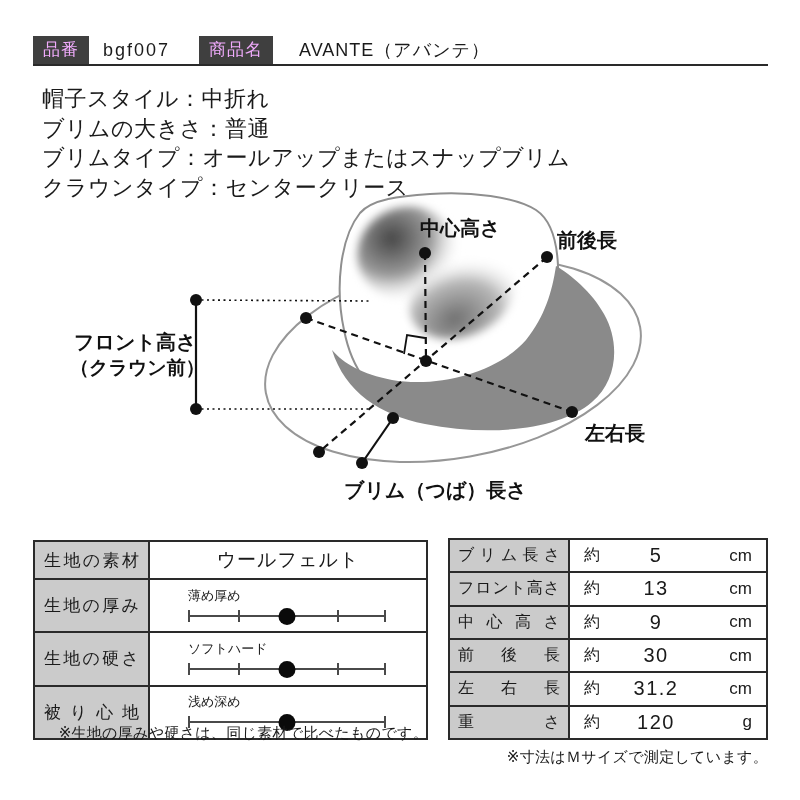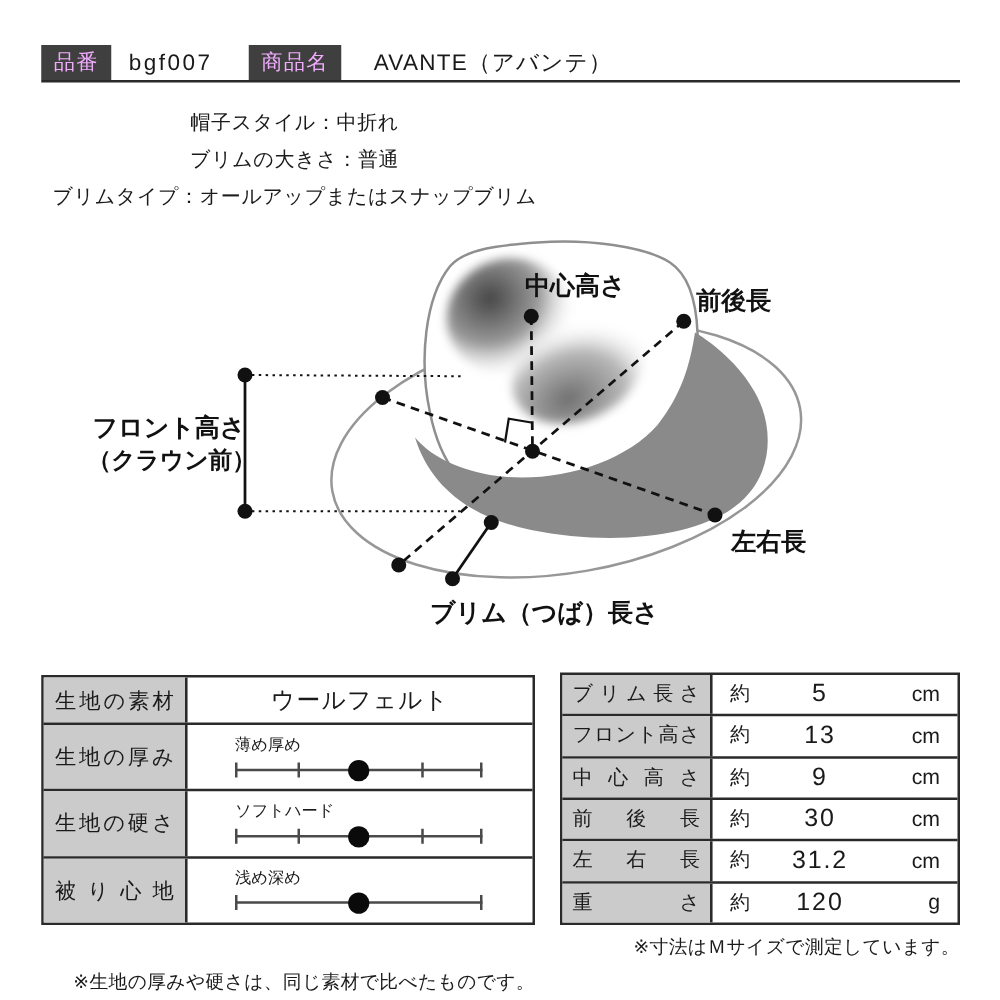--- a/index.html
+++ b/index.html
@@ -12,21 +12,21 @@
   
   .header-row{position:absolute;left:33px;top:36px;display:flex;align-items:center;}
   .badge{display:inline-block;background:#3f3f3f;color:#f0abfc;font-size:17px;height:28px;line-height:28px;padding:0 10px;letter-spacing:1px;}
   .item-no{display:inline-block;margin-left:14px;width:92px;font-size:18px;letter-spacing:2px;text-align:left;}
   .badge2{margin-left:4px;}
   .prod-name{margin-left:26px;font-size:18px;letter-spacing:1px;}
   .rule{position:absolute;left:33px;top:64px;width:735px;height:2px;background:#2a2a2a;}
 
   
   .specs{position:absolute;left:42px;top:84px;list-style:none;margin:0;padding:0;}
-  .specs li{font-size:16px;line-height:29.5px;letter-spacing:0.5px;text-align:center;}
+  .specs li{font-size:22px;line-height:29.5px;letter-spacing:0.5px;}
 
   
   svg.diagram{position:absolute;left:0;top:0;width:800px;height:535px;}
   svg.diagram text{font-family:"Liberation Sans","DejaVu Sans",sans-serif;font-weight:600;fill:#111;}
 
   
   .ltable{position:absolute;left:33px;top:540px;width:395px;height:200px;border:2px solid #2a2a2a;box-sizing:border-box;display:flex;flex-direction:column;background:#fff;}
   .lrow{display:flex;border-top:2px solid #2a2a2a;min-height:0;}
   .lrow:first-child{border-top:none;flex:0 0 36px;}
   .lrow.scale-row{flex:1;}
@@ -49,40 +49,41 @@
   .approx{font-size:16px;}
   .sval{flex:1;text-align:center;font-size:20px;letter-spacing:1.5px;}
   .sunit{width:40px;font-size:17px;text-align:right;}
 
   
   [data-justify]{justify-content:space-between;}
   [data-justify] span{display:inline-block;}
 
   
   .fnote{position:absolute;font-size:15px;letter-spacing:0.3px;}
-  .fnote-left{left:33px;top:776px;width:395px;text-align:right;}
+  .fnote-left{left:33px;top:724px;width:395px;text-align:right;}
   .fnote-right{left:448px;top:748px;width:320px;text-align:right;}
 </style>
 </head>
 <body>
 
 <div>
 
   <div class="header-row">
     <span class="badge">品番</span>
     <span class="item-no">bgf007</span>
     <span class="badge badge2">商品名</span>
     <span class="prod-name">AVANTE（アバンテ）</span>
   </div>
   <div class="rule"></div>
 
   <ul class="specs">
     <li>帽子スタイル：中折れ</li>
     <li>ブリムの大きさ：普通</li>
     <li>ブリムタイプ：オールアップまたはスナップブリム</li>
+    <li>クラウンタイプ：センタークリース</li>
   </ul>
 
   <svg class="diagram" viewBox="0 0 800 535" aria-hidden="true">
     <defs>
       <radialGradient id="gA" cx="40%" cy="30%" r="72%">
         <stop offset="0%" stop-color="#454545"></stop>
         <stop offset="55%" stop-color="#9a9a9a"></stop>
         <stop offset="100%" stop-color="#ffffff" stop-opacity="0"></stop>
       </radialGradient>
       <radialGradient id="gB" cx="35%" cy="72%" r="72%">

